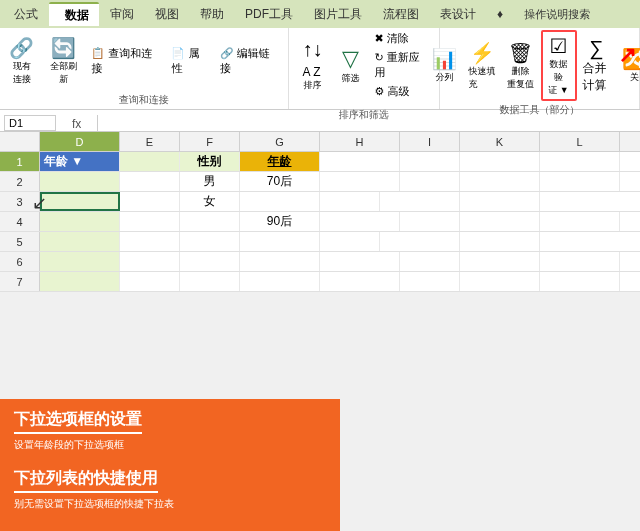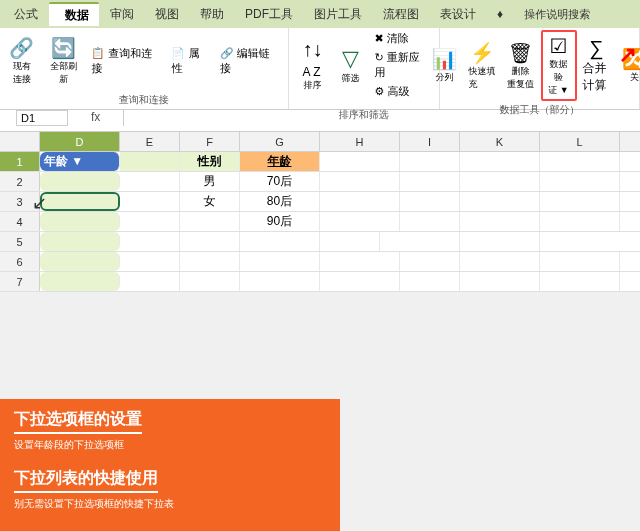--- a/index.html
+++ b/index.html
@@ -8,34 +8,34 @@
     
     .tab-bar { display: flex; align-items: center; height: 28px; background: #d6e4bc; padding: 0 4px; gap: 1px; }
     .tab { padding: 2px 10px; font-size: 12px; cursor: pointer; height: 24px; display: flex; align-items: center; border-radius: 2px 2px 0 0; }
     .tab.active { background: #fff; color: #000; padding-left: 16px; }
     .tab:not(.active) { color: #333; }
     .tab.active-data { background: #fff; font-weight: bold; color: #000; border-top: 2px solid #8db04c; }
     .ribbon-btn { display: flex; flex-direction: column; align-items: center; justify-content: center; padding: 2px 4px; cursor: pointer; min-width: 36px; border-radius: 2px; }
     .ribbon-btn-sm { display: flex; align-items: center; gap: 2px; padding: 1px 4px; cursor: pointer; border-radius: 2px; font-size: 11px; }
 
     
-    .formula-bar { height: 22px; background: #fff; border-bottom: 1px solid #ccc; display: flex; align-items: flex-start; padding: 0 16px; gap: 19px; font-size: 12px; }
+    .formula-bar { height: 22px; background: #fff; border-bottom: 1px solid #ccc; display: flex; align-items: flex-end; padding: 0 4px; gap: 12px; font-size: 12px; }
     .formula-bar .cell-ref { width: 52px; border: 1px solid #ccc; padding: 1px 4px; font-size: 11px; }
     .formula-bar .formula-input { flex: 1; border: none; outline: none; font-size: 12px; }
 
     
     .spreadsheet { display: flex; flex-direction: column; background: #fff; }
     .row-header-spacer { width: 40px; border-right: 1px solid #d0d0d0; flex-shrink: 0; background: #f2f2f2; }
     .col-header { border-right: 1px solid #d0d0d0; text-align: center; font-size: 11px; color: #333; display: flex; align-items: center; justify-content: center; background: #f2f2f2; }
     .col-header.selected { background: #8db04c; color: #fff; }
     .row { display: flex; height: 20px; border-bottom: 1px solid #e0e0e0; }
     .row-num { width: 40px; background: #f2f2f2; border-right: 1px solid #d0d0d0; text-align: center; font-size: 11px; color: #333; display: flex; align-items: center; justify-content: center; flex-shrink: 0; }
     .row-num.selected { background: #8db04c; color: #fff; }
     .cell { border-right: 1px solid #e8e8e8; font-size: 12px; display: flex; align-items: center; padding: 0 4px; overflow: hidden; white-space: nowrap; }
-    .cell.selected-col { background: #e8f4d0; border-radius: 6px; }
+    .cell.selected-col { background: #e8f4d0; }
     .cell.center { justify-content: center; }
 
     
     .info-box { background: #f26522; color: #fff; padding: 10px 14px; position: absolute; bottom: 0; left: 0; width: 340px; }
     .info-box h3 { font-size: 16px; font-weight: bold; margin-bottom: 4px; color: #fff; border-bottom: 2px solid #fff; padding-bottom: 2px; display: inline-block; }
     .info-box p { font-size: 10px; margin-bottom: 10px; }
     .info-box h3.second { margin-top: 6px; }
     .validate-border { border: 2px solid #ff4444; border-radius: 2px; }
   </style>
 </head>
@@ -151,21 +151,21 @@
       <div class="col-header" style="width:60px;">I</div>
       <div class="col-header" style="width:80px;">K</div>
       <div class="col-header" style="width:80px;">L</div>
     </div>
 
     <div class="row">
       <div class="row-num selected">1</div>
       <div class="cell selected-col" style="width:80px; background:#4472c4; color:#fff; font-weight:bold;">年龄 ▼</div>
       <div class="cell" style="width:60px; background:#e8f4d0;"></div>
       <div class="cell center" style="width:60px; background:#e8f4d0; font-weight:bold;">性别</div>
-      <div class="cell center" style="width:80px; background:#fdba74; font-weight:bold;text-decoration:underline;">年龄</div>
+      <div class="cell center" style="width:80px; background:#eab308; font-weight:bold;text-decoration:underline;">年龄</div>
       <div class="cell" style="width:80px;"></div>
       <div class="cell" style="width:60px;"></div>
       <div class="cell" style="width:80px;"></div>
       <div class="cell" style="width:80px;"></div>
     </div>
 
     <div class="row">
       <div class="row-num">2</div>
       <div class="cell selected-col" style="width:80px; background:#e8f4d0;"></div>
       <div class="cell" style="width:60px;"></div>
@@ -177,21 +177,20 @@
       <div class="cell" style="width:80px;"></div>
     </div>
 
     <div class="row" style="position:relative;">
       <div class="row-num">3</div>
       <div class="cell selected-col" style="width:80px; background:#e8f4d0; border:2px solid #217346;">
         
       </div>
       <div class="cell" style="width:60px;"></div>
       <div class="cell center" style="width:60px;">女</div>
-      <div class="cell center" style="width:80px;">80后</div>
       <div class="cell" style="width:80px;"></div>
       <div class="cell" style="width:60px;"></div>
       <div class="cell" style="width:80px;"></div>
       <div class="cell" style="width:80px;"></div>
 
       <div style="position:absolute; left:32px; top:0px; color:#333; font-size:18px; pointer-events:none;">↙</div>
     </div>
 
     <div class="row">
       <div class="row-num">4</div>

